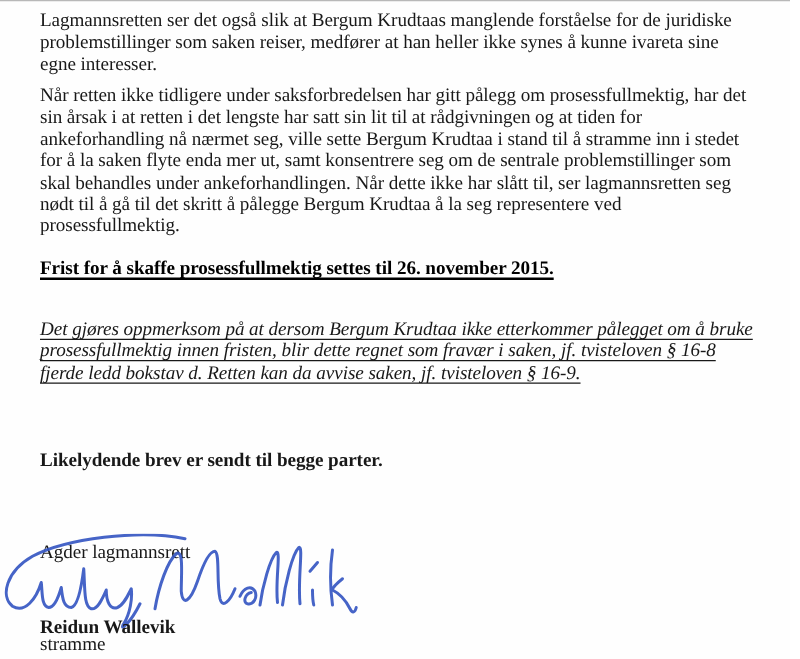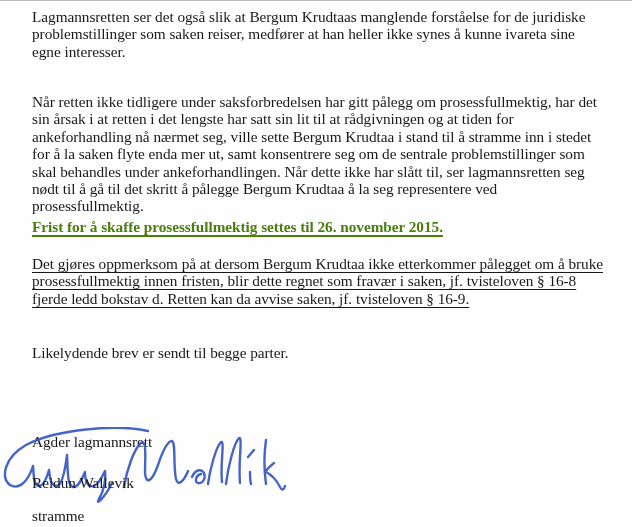--- a/index.html
+++ b/index.html
@@ -27,38 +27,39 @@
     height: 1px;
     background: #a6a6a6;
     opacity: .8;
   }
   .block {
     position: absolute;
     left: 32px;
     white-space: pre;      
   }
   .p1      { top: 8px; }
-  .p2      { top: 93px; }
+  .p2      { top: 68px; }
   .deadline {
-    top: 218px;
+    top: 206px;
     font-weight: bold;
-    color: #4d7c0f;
+    color: #000000;
     text-decoration: underline;
     text-decoration-thickness: 1.6px;
     text-underline-offset: 3px;
   }
   .warning {
     top: 255px;
+    font-style: italic;
     text-decoration: underline;
     text-decoration-thickness: 1px;
     text-underline-offset: 3px;
   }
-  .copy-note { top: 344px; }
+  .copy-note { top: 360px; font-weight: bold; }
   .court     { top: 433px; }
-  .signer    { top: 474px; }
+  .signer    { top: 493px; font-weight: bold; }
   .title     { top: 507px; }
   .signature-svg {
     position: absolute;
     left: 0;
     top: 427px;
     width: 300px;
     height: 82px;
     pointer-events: none;
   }
   .signature-svg path {

